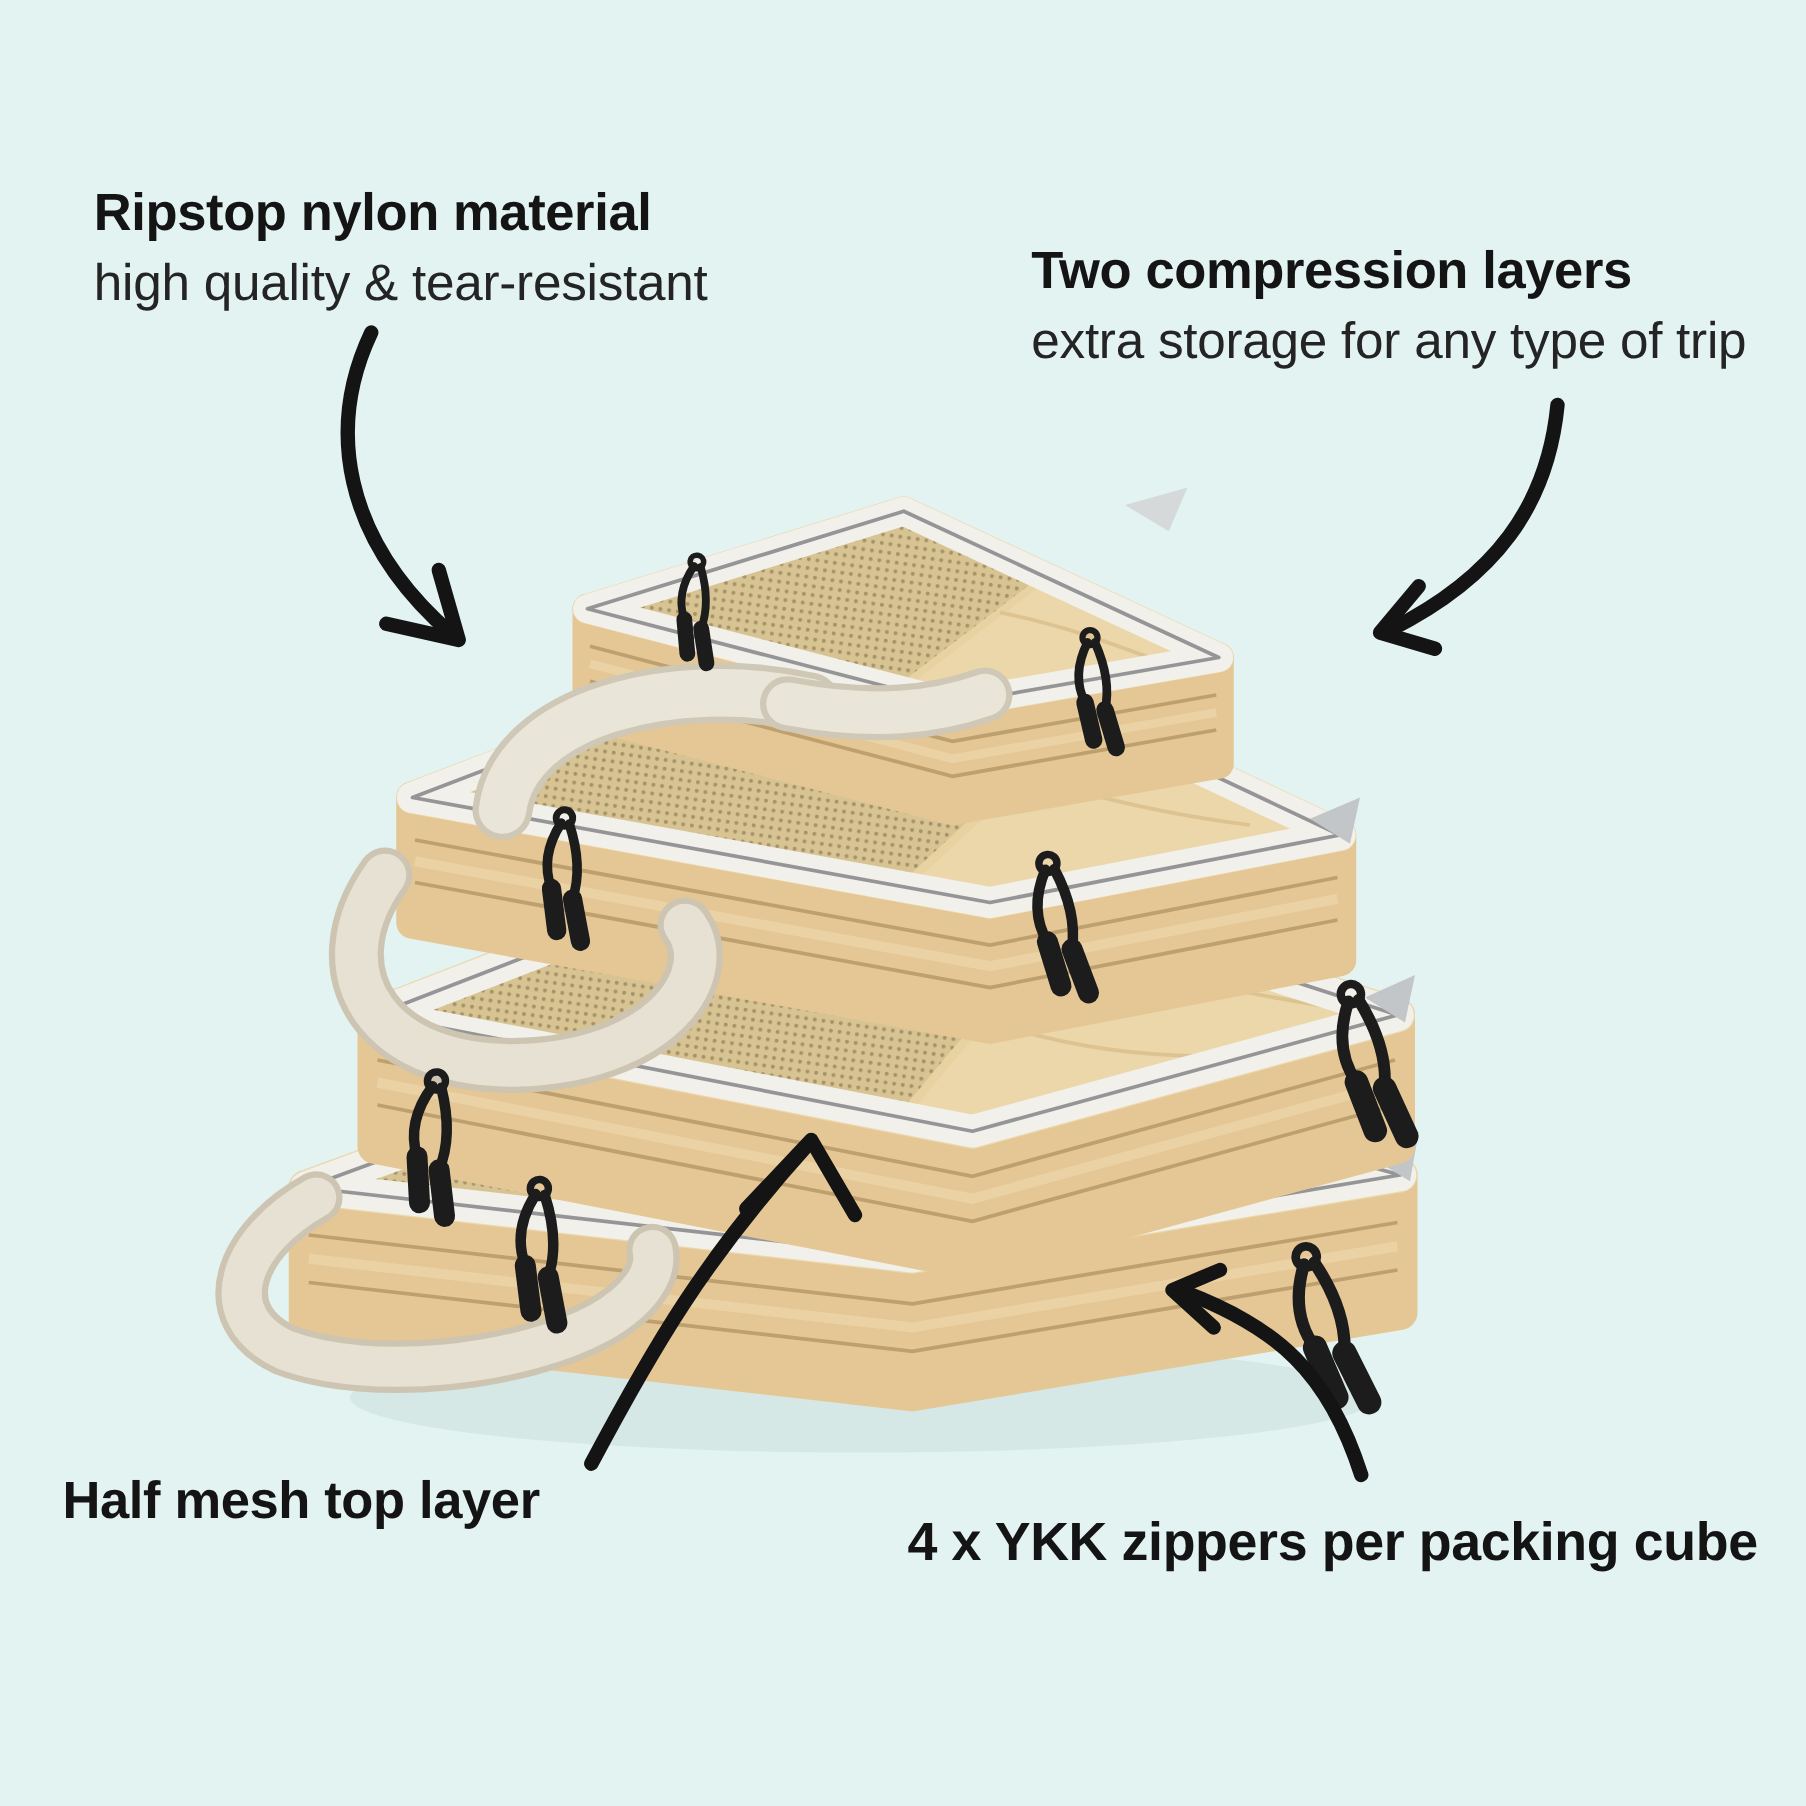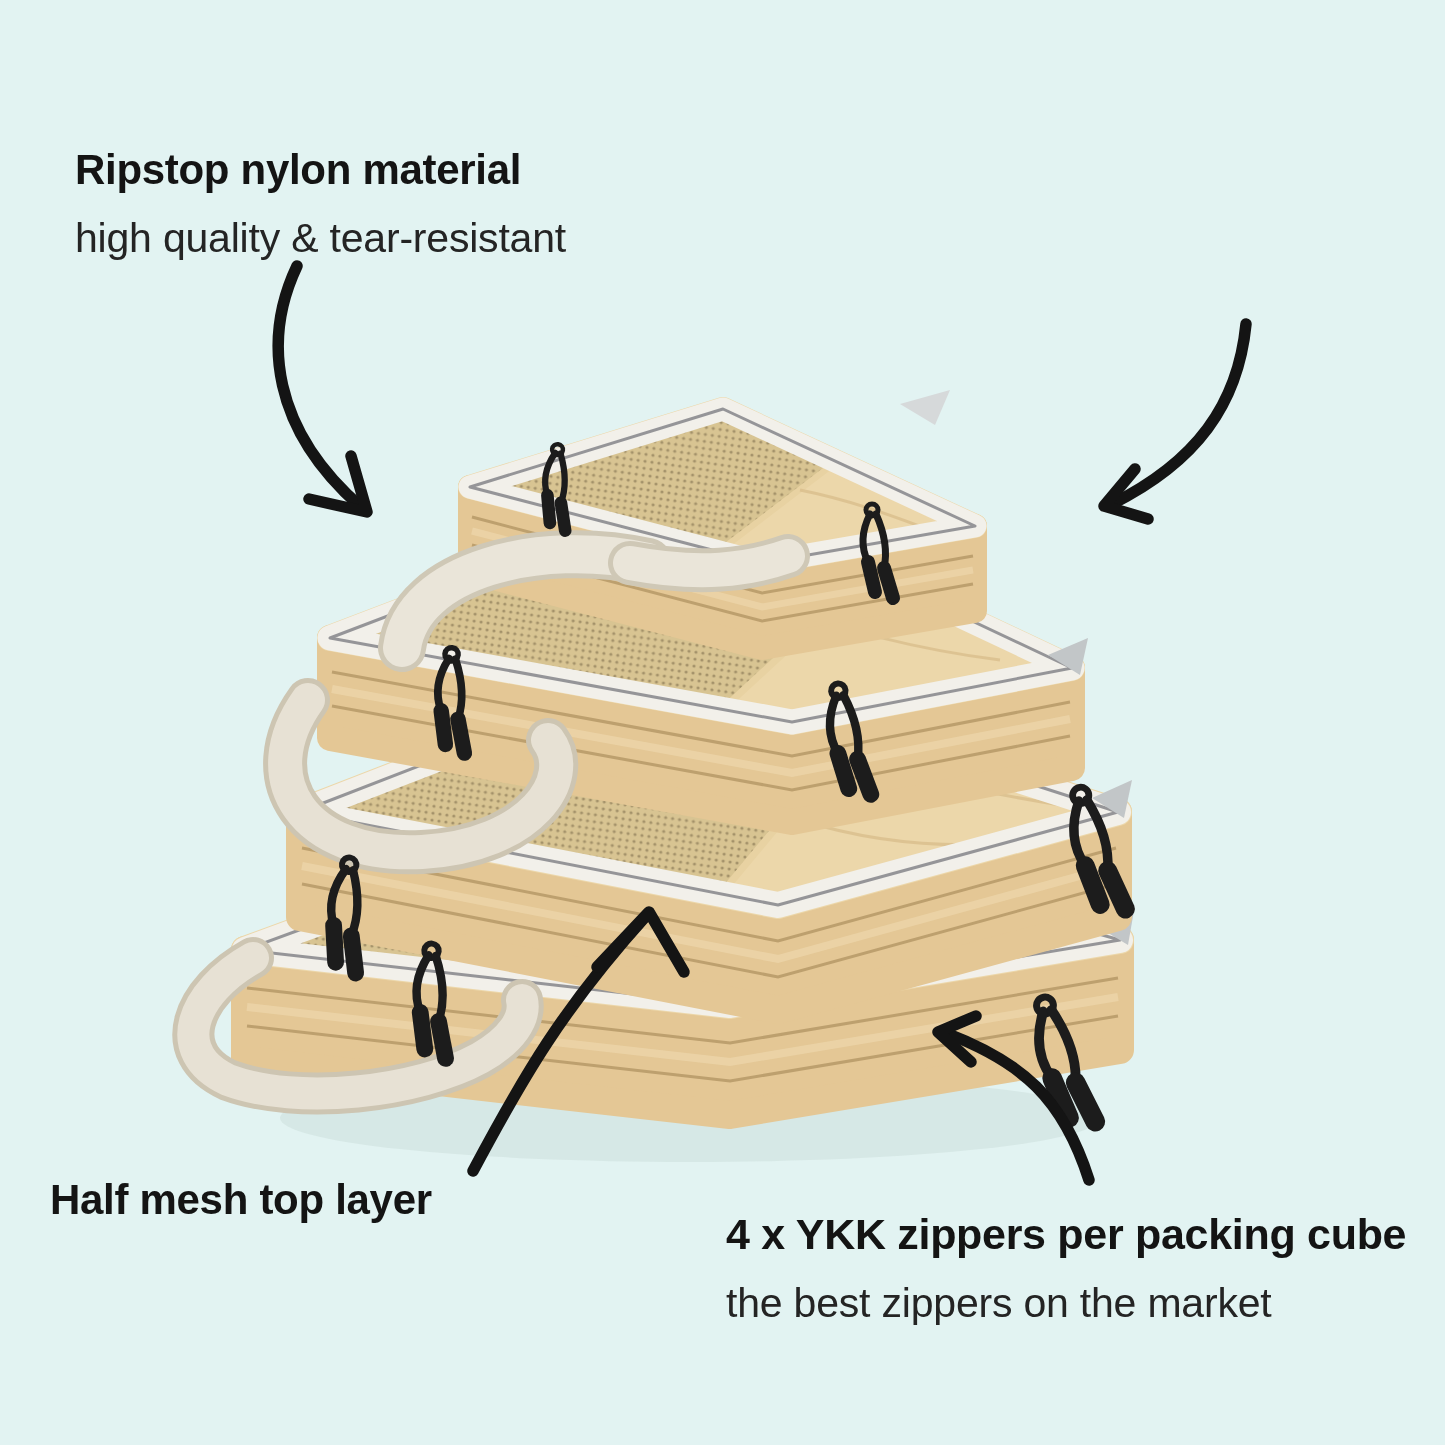--- a/index.html
+++ b/index.html
@@ -20,21 +20,21 @@
     font-size:42px;
     letter-spacing:-0.3px;
     color:#141414;
     white-space:nowrap;
   }
   .label .s{
     font-weight:400;
     font-size:41px;
     letter-spacing:-0.2px;
     color:#242424;
-    margin-top:21px;
+    margin-top:9px;
     white-space:nowrap;
   }
   .label-ripstop   {left:75px;  top:146px;}
   .label-compress  {left:825px; top:192px;}
   .label-mesh      {left:50px;  top:1176px;}
   .label-zippers   {left:726px; top:1210px;}
   .label-zippers .t{font-size:43px;}
 </style>
 </head>
 <body>
@@ -153,23 +153,26 @@
         <path d="M976,1016 L938,1032 L971,1062"></path>
       </g>
     </g>
   </svg>
 
   <div class="label label-ripstop">
     <div class="t">Ripstop nylon material</div>
     <div class="s">high quality &amp; tear-resistant</div>
   </div>
 
+  <div class="label label-compress">
+    <div class="t">Two compression layers</div>
+    <div class="s">extra storage for any type of trip</div>
+  </div>
 
   <div class="label label-mesh">
     <div class="t">Half mesh top layer</div>
   </div>
 
   <div class="label label-zippers">
     <div class="t">4 x YKK zippers per packing cube</div>
-    <div class="s">the best zippers on the market</div>
   </div>
 
 </div>
 
 </body></html>

